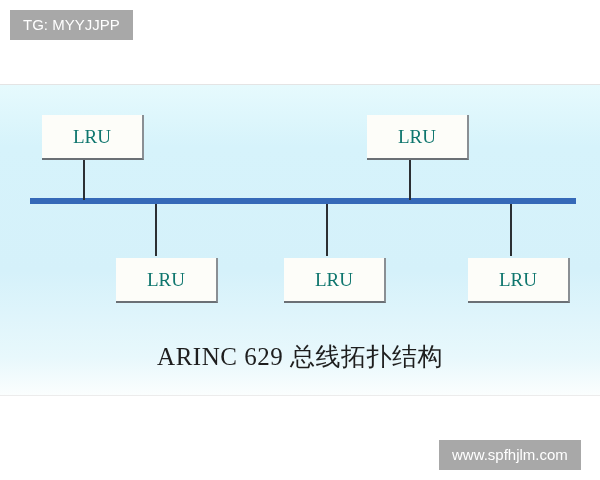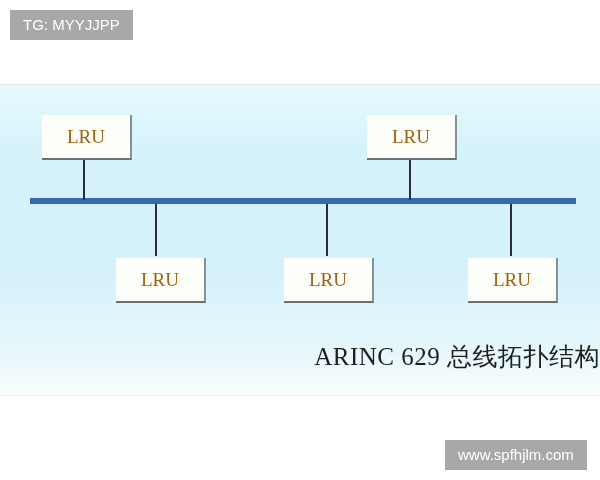--- a/index.html
+++ b/index.html
@@ -7,47 +7,47 @@
     width: 600px; height: 480px; position: relative; overflow: hidden;
     background: #ffffff;
     font-family: "Liberation Sans", sans-serif;
   }
   .watermark {
     position: absolute; background: #a8a8a8; color: #ffffff;
     font-family: "Liberation Sans", sans-serif; font-size: 15px;
     padding: 0 13px; line-height: 30px; height: 30px;
   }
   #wm-top { left: 10px; top: 10px; }
-  #wm-bottom { left: 439px; top: 440px; margin-left: 6px; }
+  #wm-bottom { left: 439px; top: 440px; }
 
   .diagram {
     position: absolute; left: 0; top: 84px; width: 600px; height: 312px;
     border-top: 1px solid #e4e4e4;
     border-bottom: 1px solid #ececec;
     background: linear-gradient(180deg, #e6fafd 0%, #d6f3fb 20%, #d5f1fa 60%, #e8f8fc 88%, #fbfefe 100%);
     box-sizing: border-box;
   }
   .bus {
     position: absolute; left: 30px; top: 198px; width: 546px; height: 6px;
     background: #3569b8;
   }
   .stub {
     position: absolute; width: 2px; background: #2b2f33;
   }
   .lru {
-    position: absolute; width: 90px; height: 45px;
+    position: absolute; width: 102px; height: 45px;
     background: #fdfdf9;
     border-right: 2px solid #8a8f94;
     border-bottom: 2px solid #6b7075;
     box-sizing: border-box;
     display: flex; align-items: center; justify-content: center;
-    font-family: "Liberation Serif", serif; font-size: 19px; color: #a16207;
+    font-family: "Liberation Serif", serif; font-size: 19px; color: #0f766e;
   }
   .caption {
-    position: absolute; left: 0; top: 340px; width: 600px; text-align: right;
+    position: absolute; left: 0; top: 340px; width: 600px; text-align: center;
     font-family: "Liberation Serif", serif; font-size: 25px; color: #1e1e1e;
     letter-spacing: 0.5px;
   }
 </style>
 </head>
 <body>
 
 <div class="watermark" id="wm-top">TG: MYYJJPP</div>
 
 <div class="diagram"></div>

